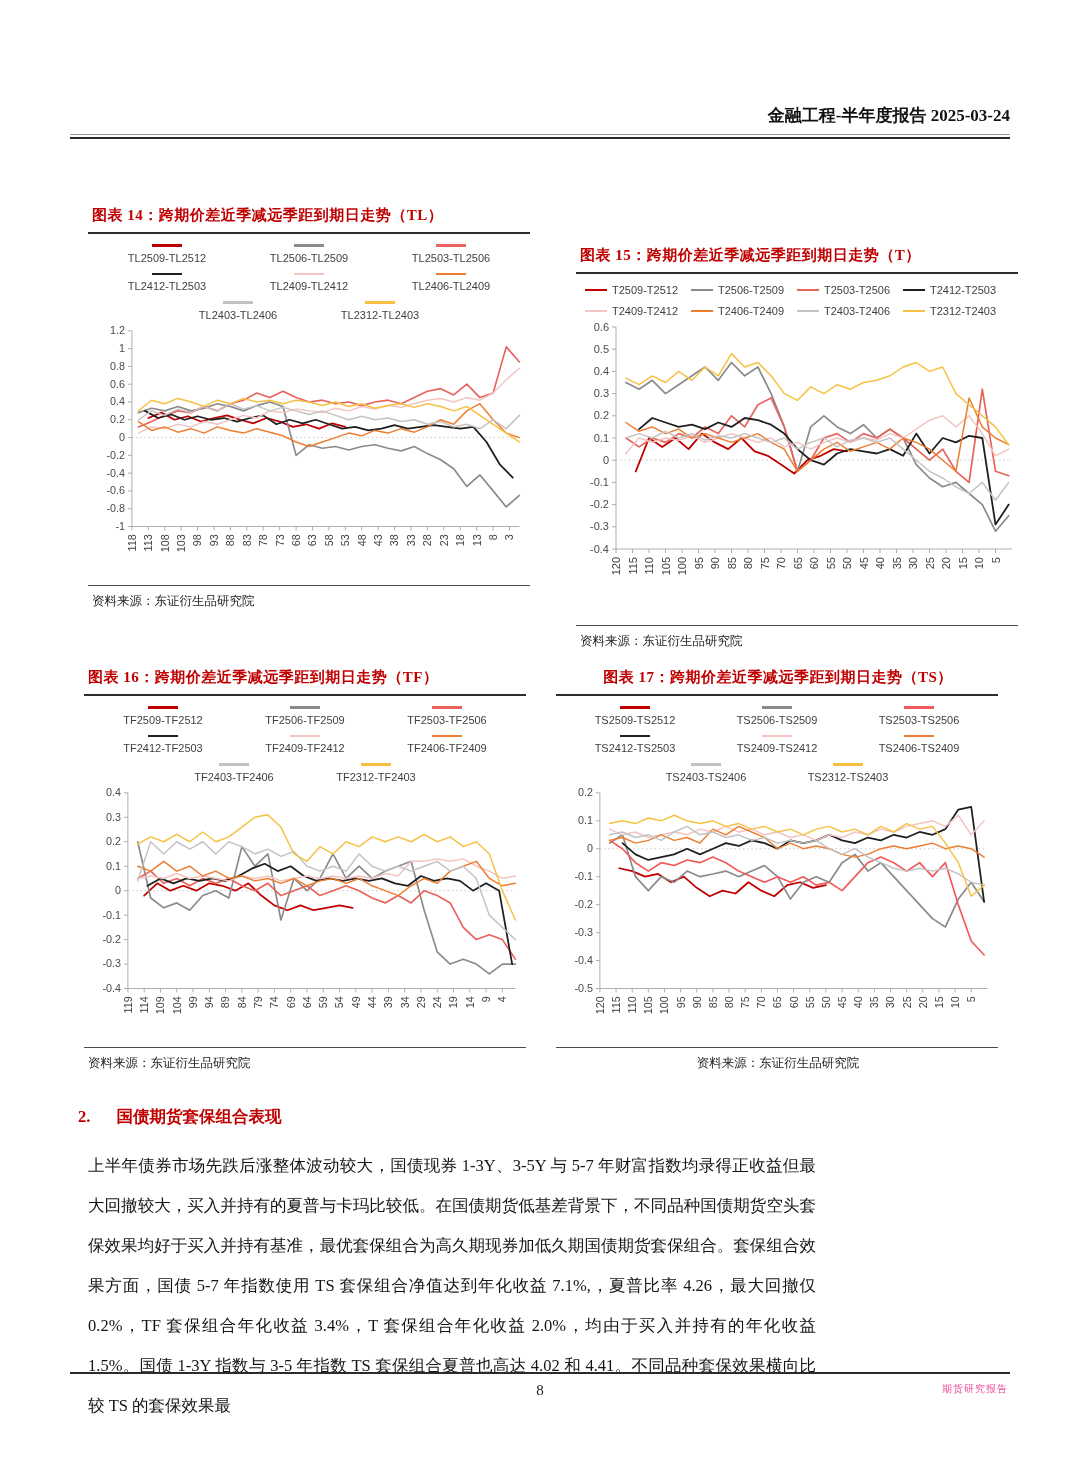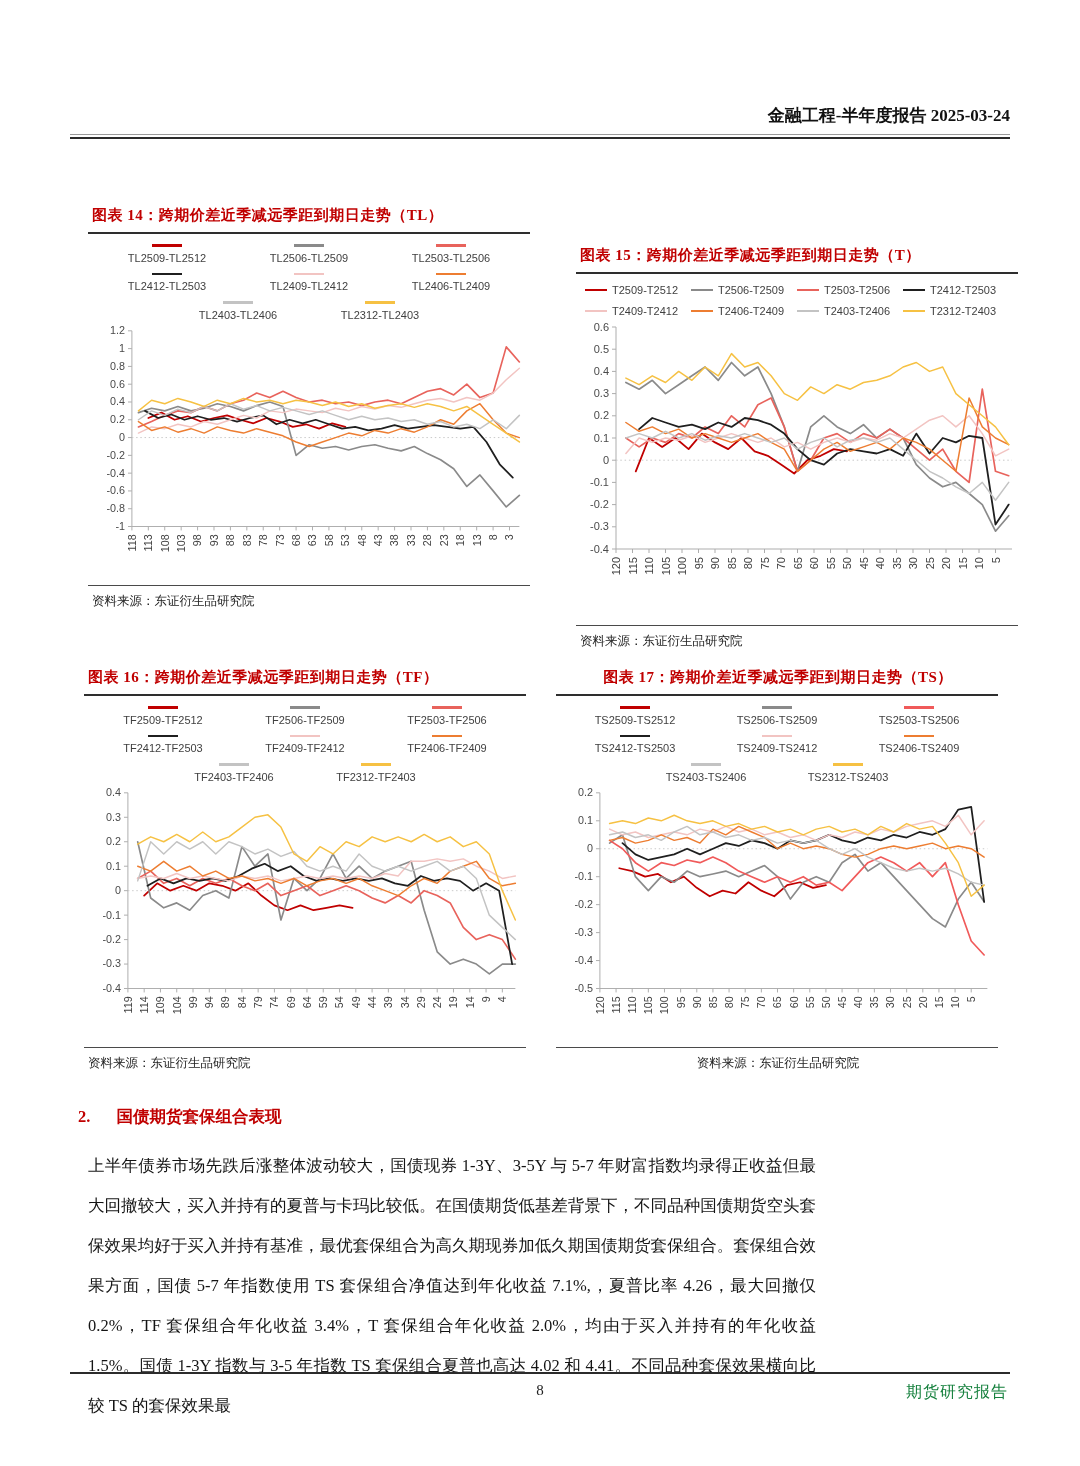--- a/index.html
+++ b/index.html
@@ -34,21 +34,21 @@
   
   .section-head{position:absolute;left:78px;top:1106px;font-size:16.5px;font-weight:bold;color:#C00000;
                 font-family:"Liberation Serif",serif;}
   .section-head .num{margin-right:26px;}
   .body-text{position:absolute;left:88px;top:1146px;width:728px;font-size:16.5px;line-height:40px;
              color:#141414;text-align:justify;font-family:"Liberation Serif",serif;}
   
   .footer-rule{position:absolute;left:70px;right:70px;top:1372px;border-top:2px solid #2b2b2b;}
   .page-number{position:absolute;left:0;right:0;top:1382px;text-align:center;font-size:15px;color:#222;
                font-family:"Liberation Serif",serif;}
-  .footer-label{position:absolute;right:72px;top:1382px;font-size:16px;color:#15803d;
+  .footer-label{position:absolute;right:72px;top:1382px;font-size:10px;color:#ec4899;
                 font-family:"Liberation Serif",serif;letter-spacing:1px;}
 </style>
 </head>
 <body>
 
 <div class="page">
 
   <div class="report-label">金融工程-半年度报告 2025-03-24</div>
   <div class="header-rule"></div>
 

